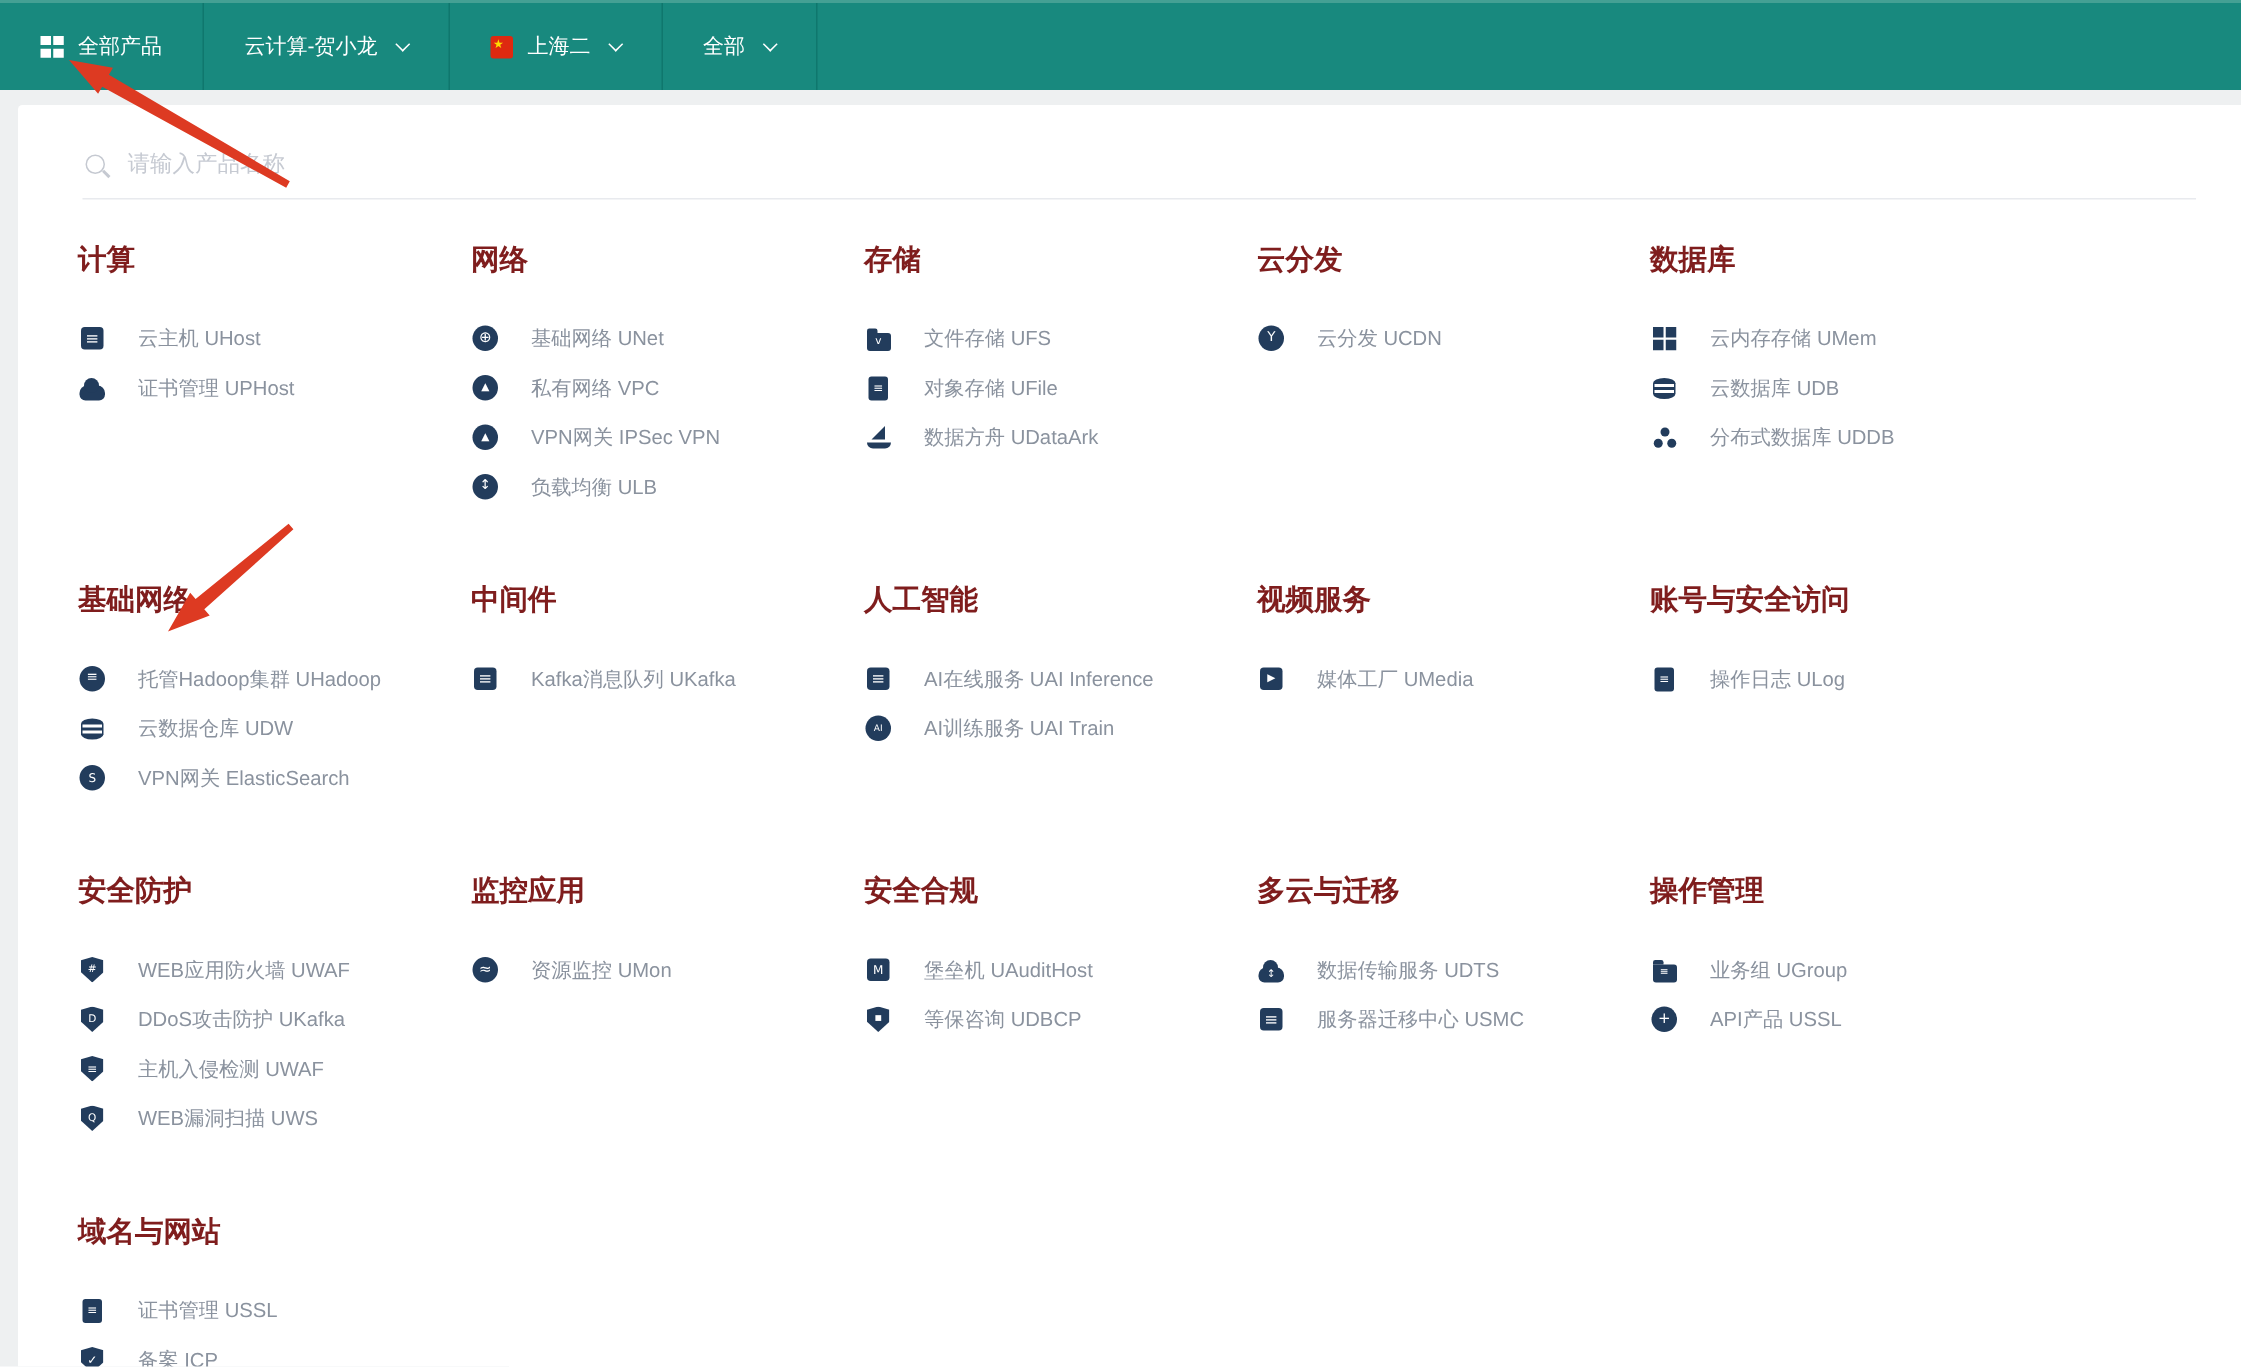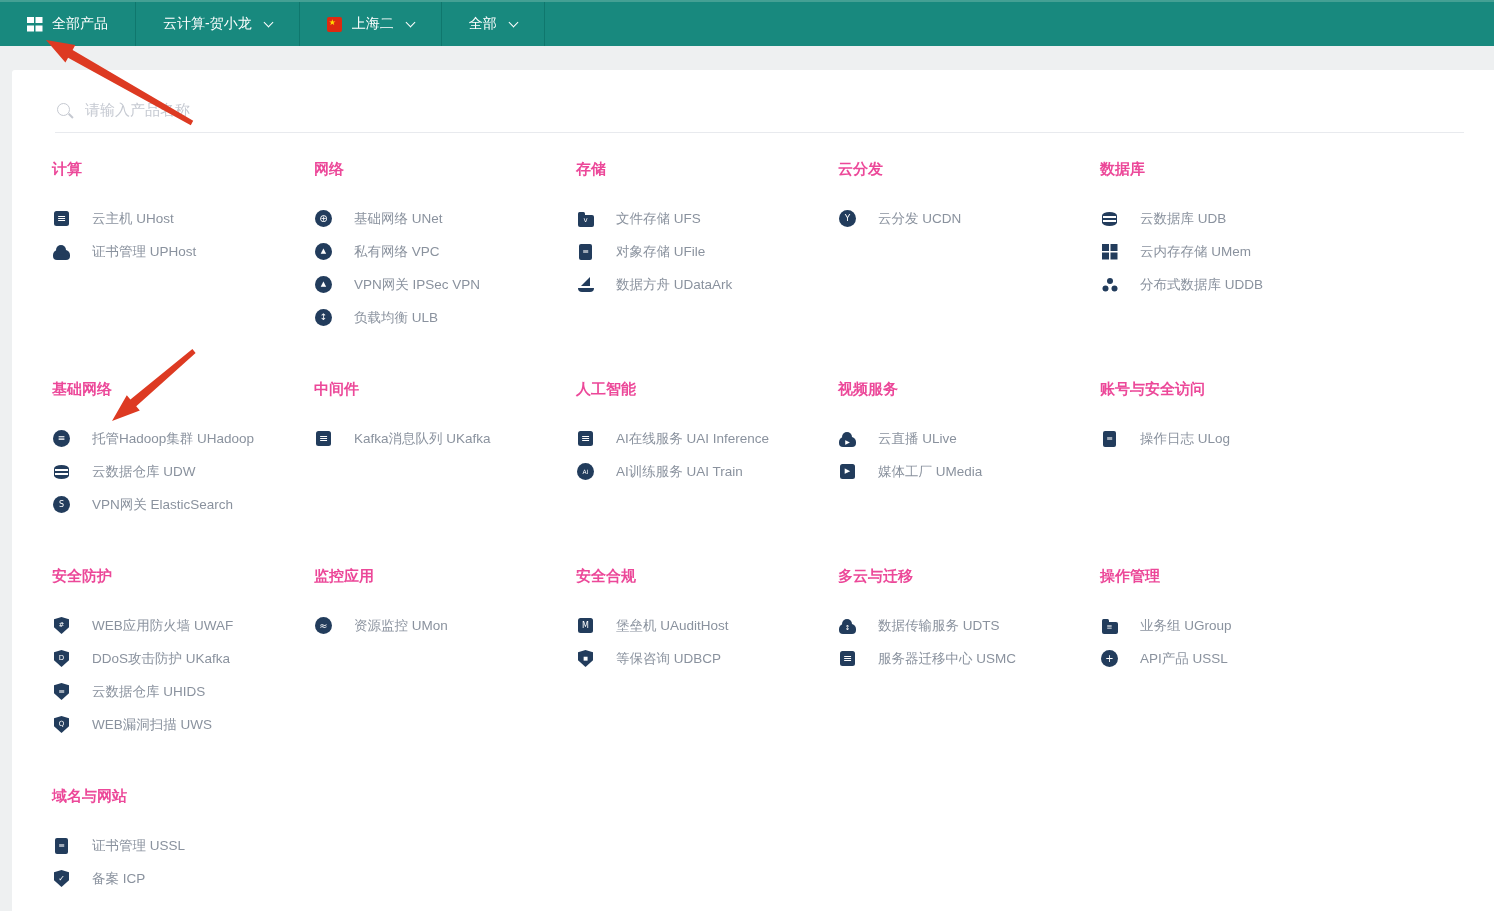--- a/index.html
+++ b/index.html
@@ -4,21 +4,21 @@
 <style>
   * { box-sizing: border-box; }
   html,body { margin:0; padding:0; }
   body {
     width:1494px; height:911px; position:relative; overflow:hidden;
     background:#eef0f1;
     font-family:"Liberation Sans","DejaVu Sans",sans-serif;
   }
   
   .topbar {
-    position:absolute; top:0; left:0; right:0; height:46px;
+    position:absolute; top:0; left:0; right:0; height:60px;
     background:#18897e; border-top:2px solid #44a094;
     display:flex; align-items:stretch; z-index:10;
   }
   .tb-item { display:flex; align-items:center; gap:10px; padding:0 27px; color:#fff; font-size:14px; cursor:pointer; }
   .tb-sep { width:1px; background:#0f776d; }
   .grid-icon { width:15px; height:15px; position:relative; }
   .grid-icon::before {
     content:""; position:absolute; top:0; left:0; width:6.5px; height:6.5px; background:#fff;
     box-shadow:8.5px 0 0 #fff, 0 8.5px 0 #fff, 8.5px 8.5px 0 #fff;
   }
@@ -47,21 +47,21 @@
     right:-5px; bottom:-1px; transform:rotate(45deg);
   }
   .search-input { border:0; outline:0; font-size:15px; color:#333; width:560px; font-family:inherit; background:transparent; }
   .search-input::placeholder { color:#c6cad2; }
   
   .grid {
     margin:27px 0 0 40px;
     display:grid; grid-template-columns:repeat(5,262px);
     row-gap:46px; align-items:start;
   }
-  .sec-title { font-size:15px; font-weight:bold; color:#ec4899; margin-bottom:23px; }
+  .sec-title { font-size:19px; font-weight:bold; color:#7f1d1d; margin-bottom:23px; }
   .p-item { display:flex; align-items:center; height:33px; cursor:pointer; }
   .icon-box { width:19px; display:flex; justify-content:center; margin-right:21px; flex:none; }
   .p-label { font-size:13.5px; color:#8a929e; white-space:nowrap; }
   
   .pi { color:#fff; display:flex; align-items:center; justify-content:center; line-height:1; font-family:"DejaVu Sans",sans-serif; }
   .shape-circle { width:17px; height:17px; border-radius:50%; background:#223c5c; }
   .shape-square { width:15px; height:15px; border-radius:2.5px; background:#223c5c; }
   .shape-shield { width:15px; height:17px; background:#223c5c; clip-path:polygon(50% 0,100% 13%,100% 60%,50% 100%,0 60%,0 13%); }
   .shape-hex    { width:16px; height:16px; background:#223c5c; clip-path:polygon(50% 0,100% 26%,100% 74%,50% 100%,0 74%,0 26%); }
   .shape-doc    { width:13px; height:16px; background:#223c5c; border-radius:2px; }
@@ -209,32 +209,32 @@
               <span class="g" style="font-size: 9px;">Y</span>
             </span>
           </span>
           <span class="p-label">云分发 UCDN</span>
         </div>
       </div>
       <div>
         <div class="sec-title">数据库</div>
         <div class="p-item">
           <span class="icon-box">
+            <span class="pi shape-grid4"></span>
+          </span>
+          <span class="p-label">云内存存储 UMem</span>
+        </div>
+        <div class="p-item">
+          <span class="icon-box">
             <span class="pi shape-cylinder"></span>
           </span>
           <span class="p-label">云数据库 UDB</span>
         </div>
         <div class="p-item">
           <span class="icon-box">
-            <span class="pi shape-grid4"></span>
-          </span>
-          <span class="p-label">云内存存储 UMem</span>
-        </div>
-        <div class="p-item">
-          <span class="icon-box">
             <span class="pi shape-dots3"></span>
           </span>
           <span class="p-label">分布式数据库 UDDB</span>
         </div>
       </div>
       <div>
         <div class="sec-title">基础网络</div>
         <div class="p-item">
           <span class="icon-box">
             <span class="pi shape-circle">
@@ -283,28 +283,20 @@
           <span class="icon-box">
             <span class="pi shape-circle">
               <span class="g" style="font-size: 6px;">AI</span>
             </span>
           </span>
           <span class="p-label">AI训练服务 UAI Train</span>
         </div>
       </div>
       <div>
         <div class="sec-title">视频服务</div>
-        <div class="p-item">
-          <span class="icon-box">
-            <span class="pi shape-cloud">
-              <span class="g" style="font-size: 6px;">▶</span>
-            </span>
-          </span>
-          <span class="p-label">云直播 ULive</span>
-        </div>
         <div class="p-item">
           <span class="icon-box">
             <span class="pi shape-square">
               <span class="g" style="font-size: 7px;">▶</span>
             </span>
           </span>
           <span class="p-label">媒体工厂 UMedia</span>
         </div>
       </div>
       <div>
@@ -335,21 +327,21 @@
             </span>
           </span>
           <span class="p-label">DDoS攻击防护 UKafka</span>
         </div>
         <div class="p-item">
           <span class="icon-box">
             <span class="pi shape-shield">
               <span class="g" style="font-size: 8px;">≡</span>
             </span>
           </span>
-          <span class="p-label">云数据仓库 UHIDS</span>
+          <span class="p-label">主机入侵检测 UWAF</span>
         </div>
         <div class="p-item">
           <span class="icon-box">
             <span class="pi shape-shield">
               <span class="g" style="font-size: 7px;">Q</span>
             </span>
           </span>
           <span class="p-label">WEB漏洞扫描 UWS</span>
         </div>
       </div>

